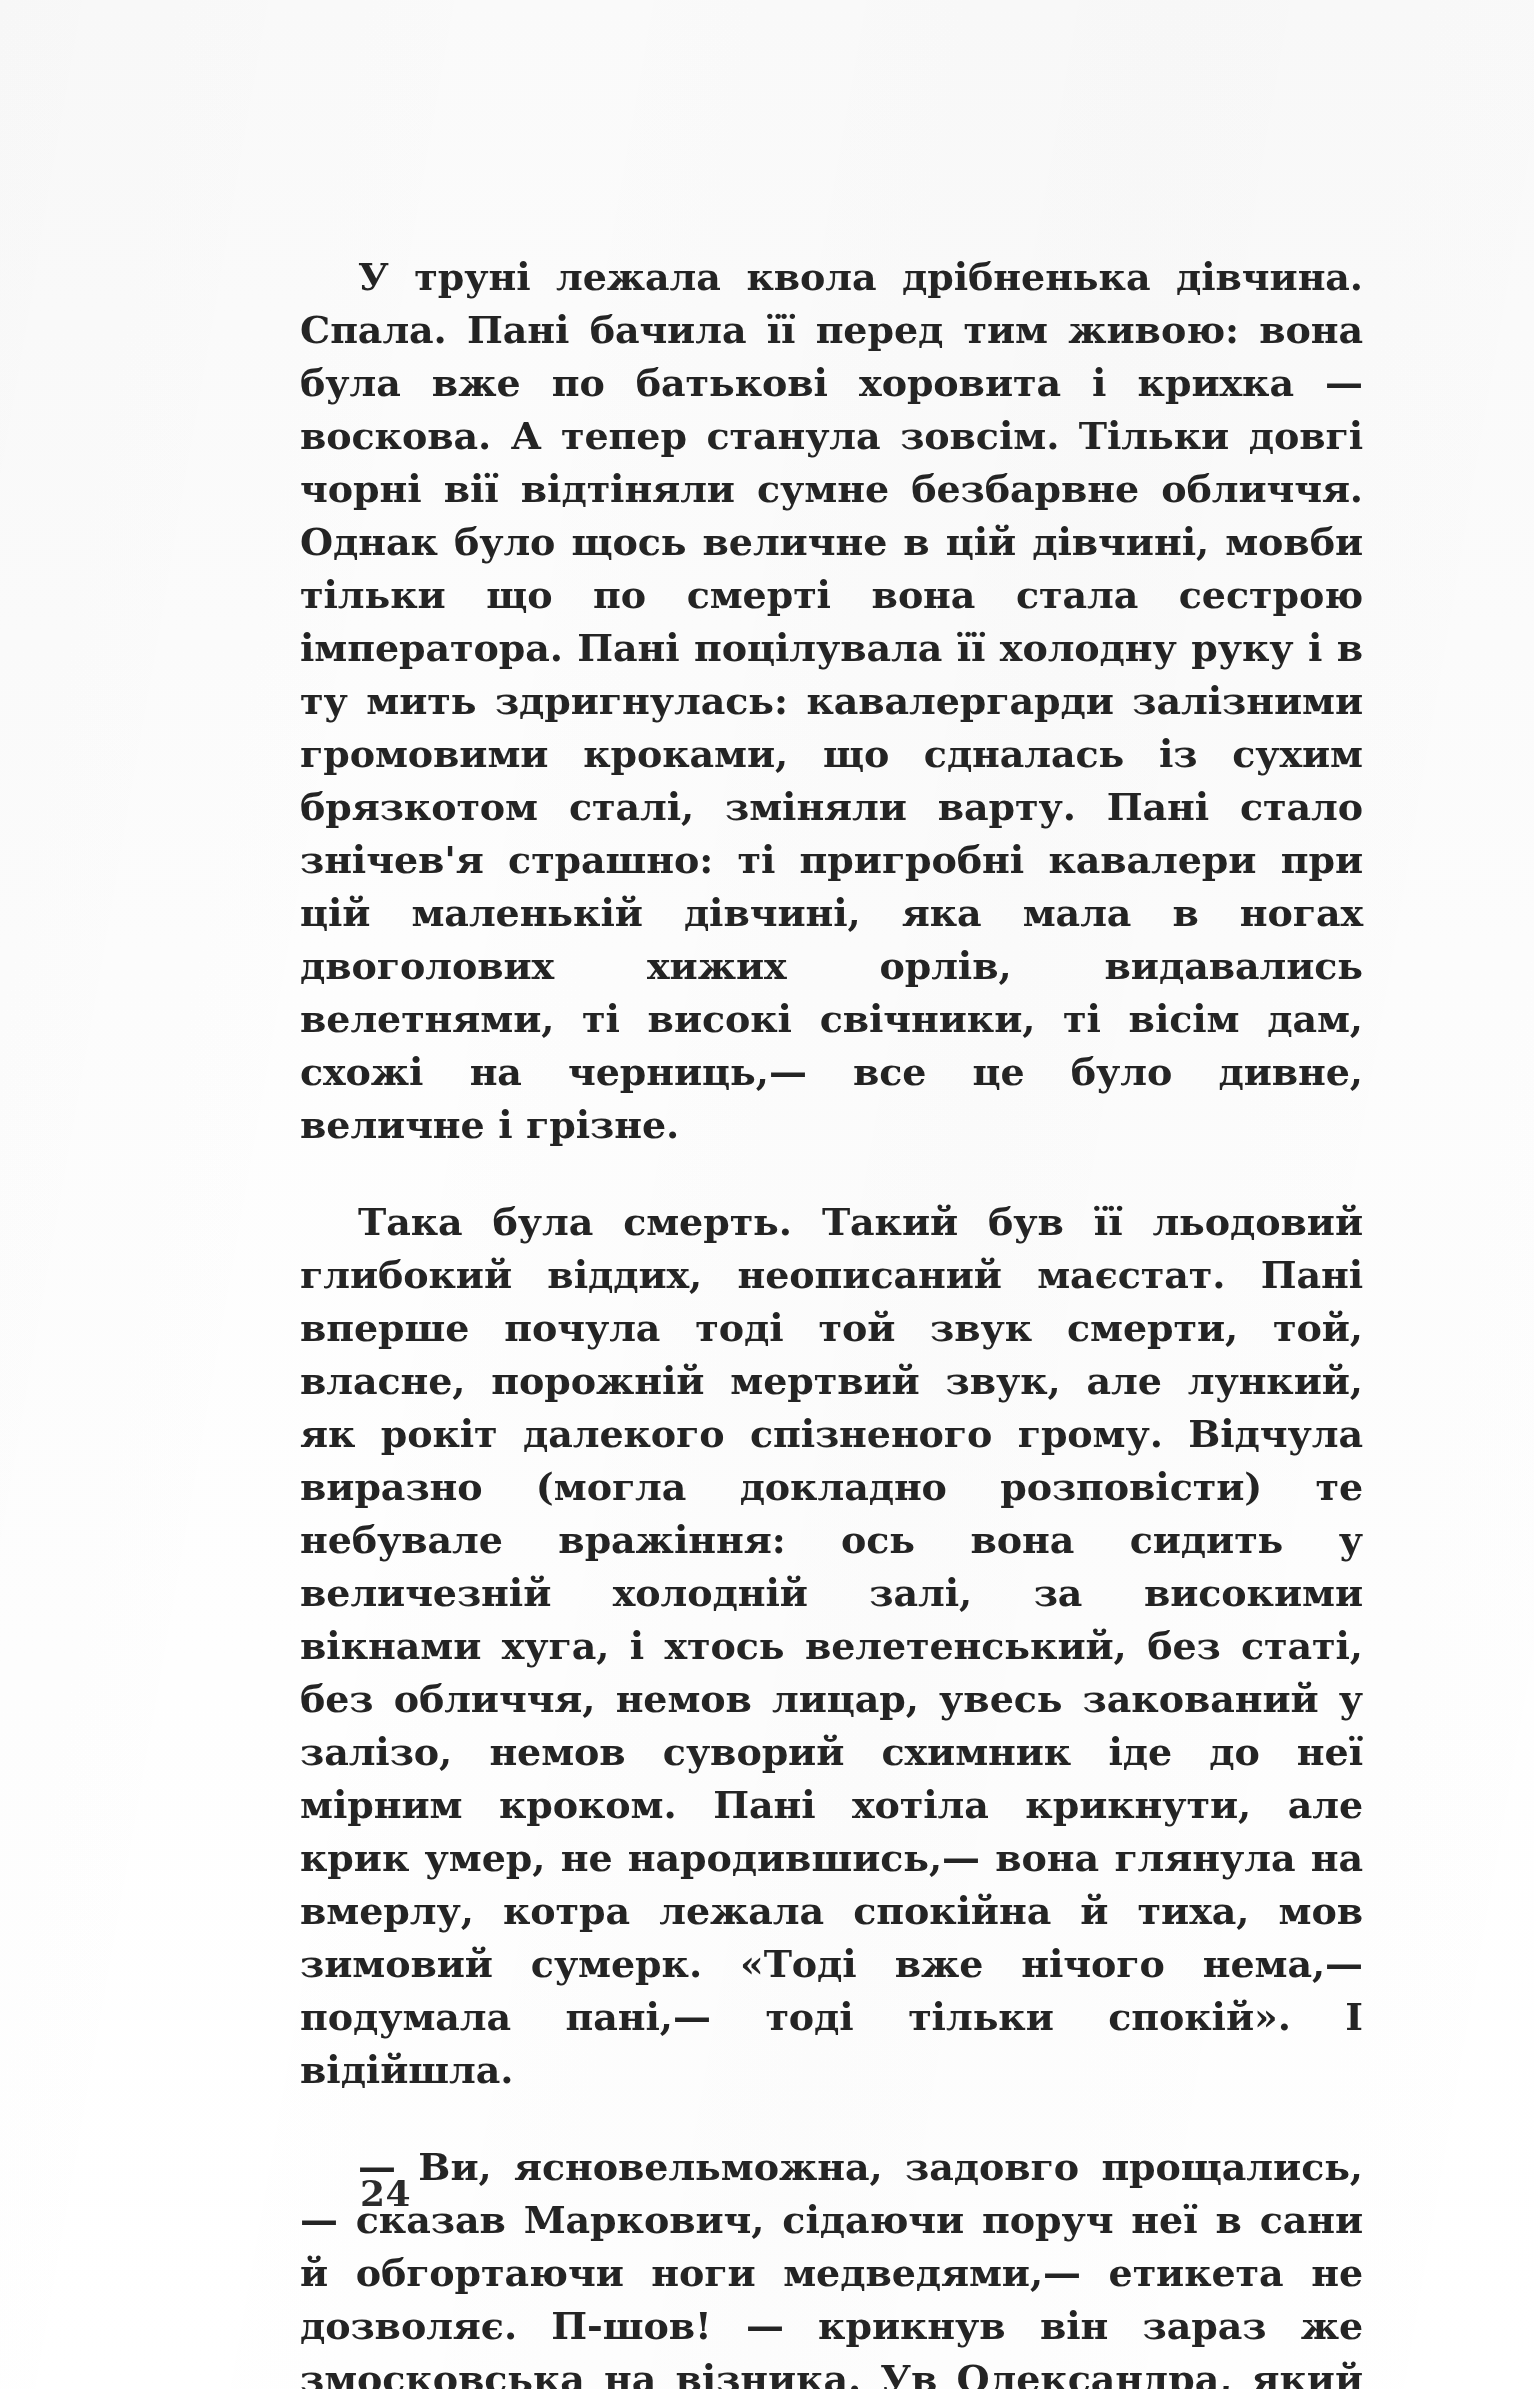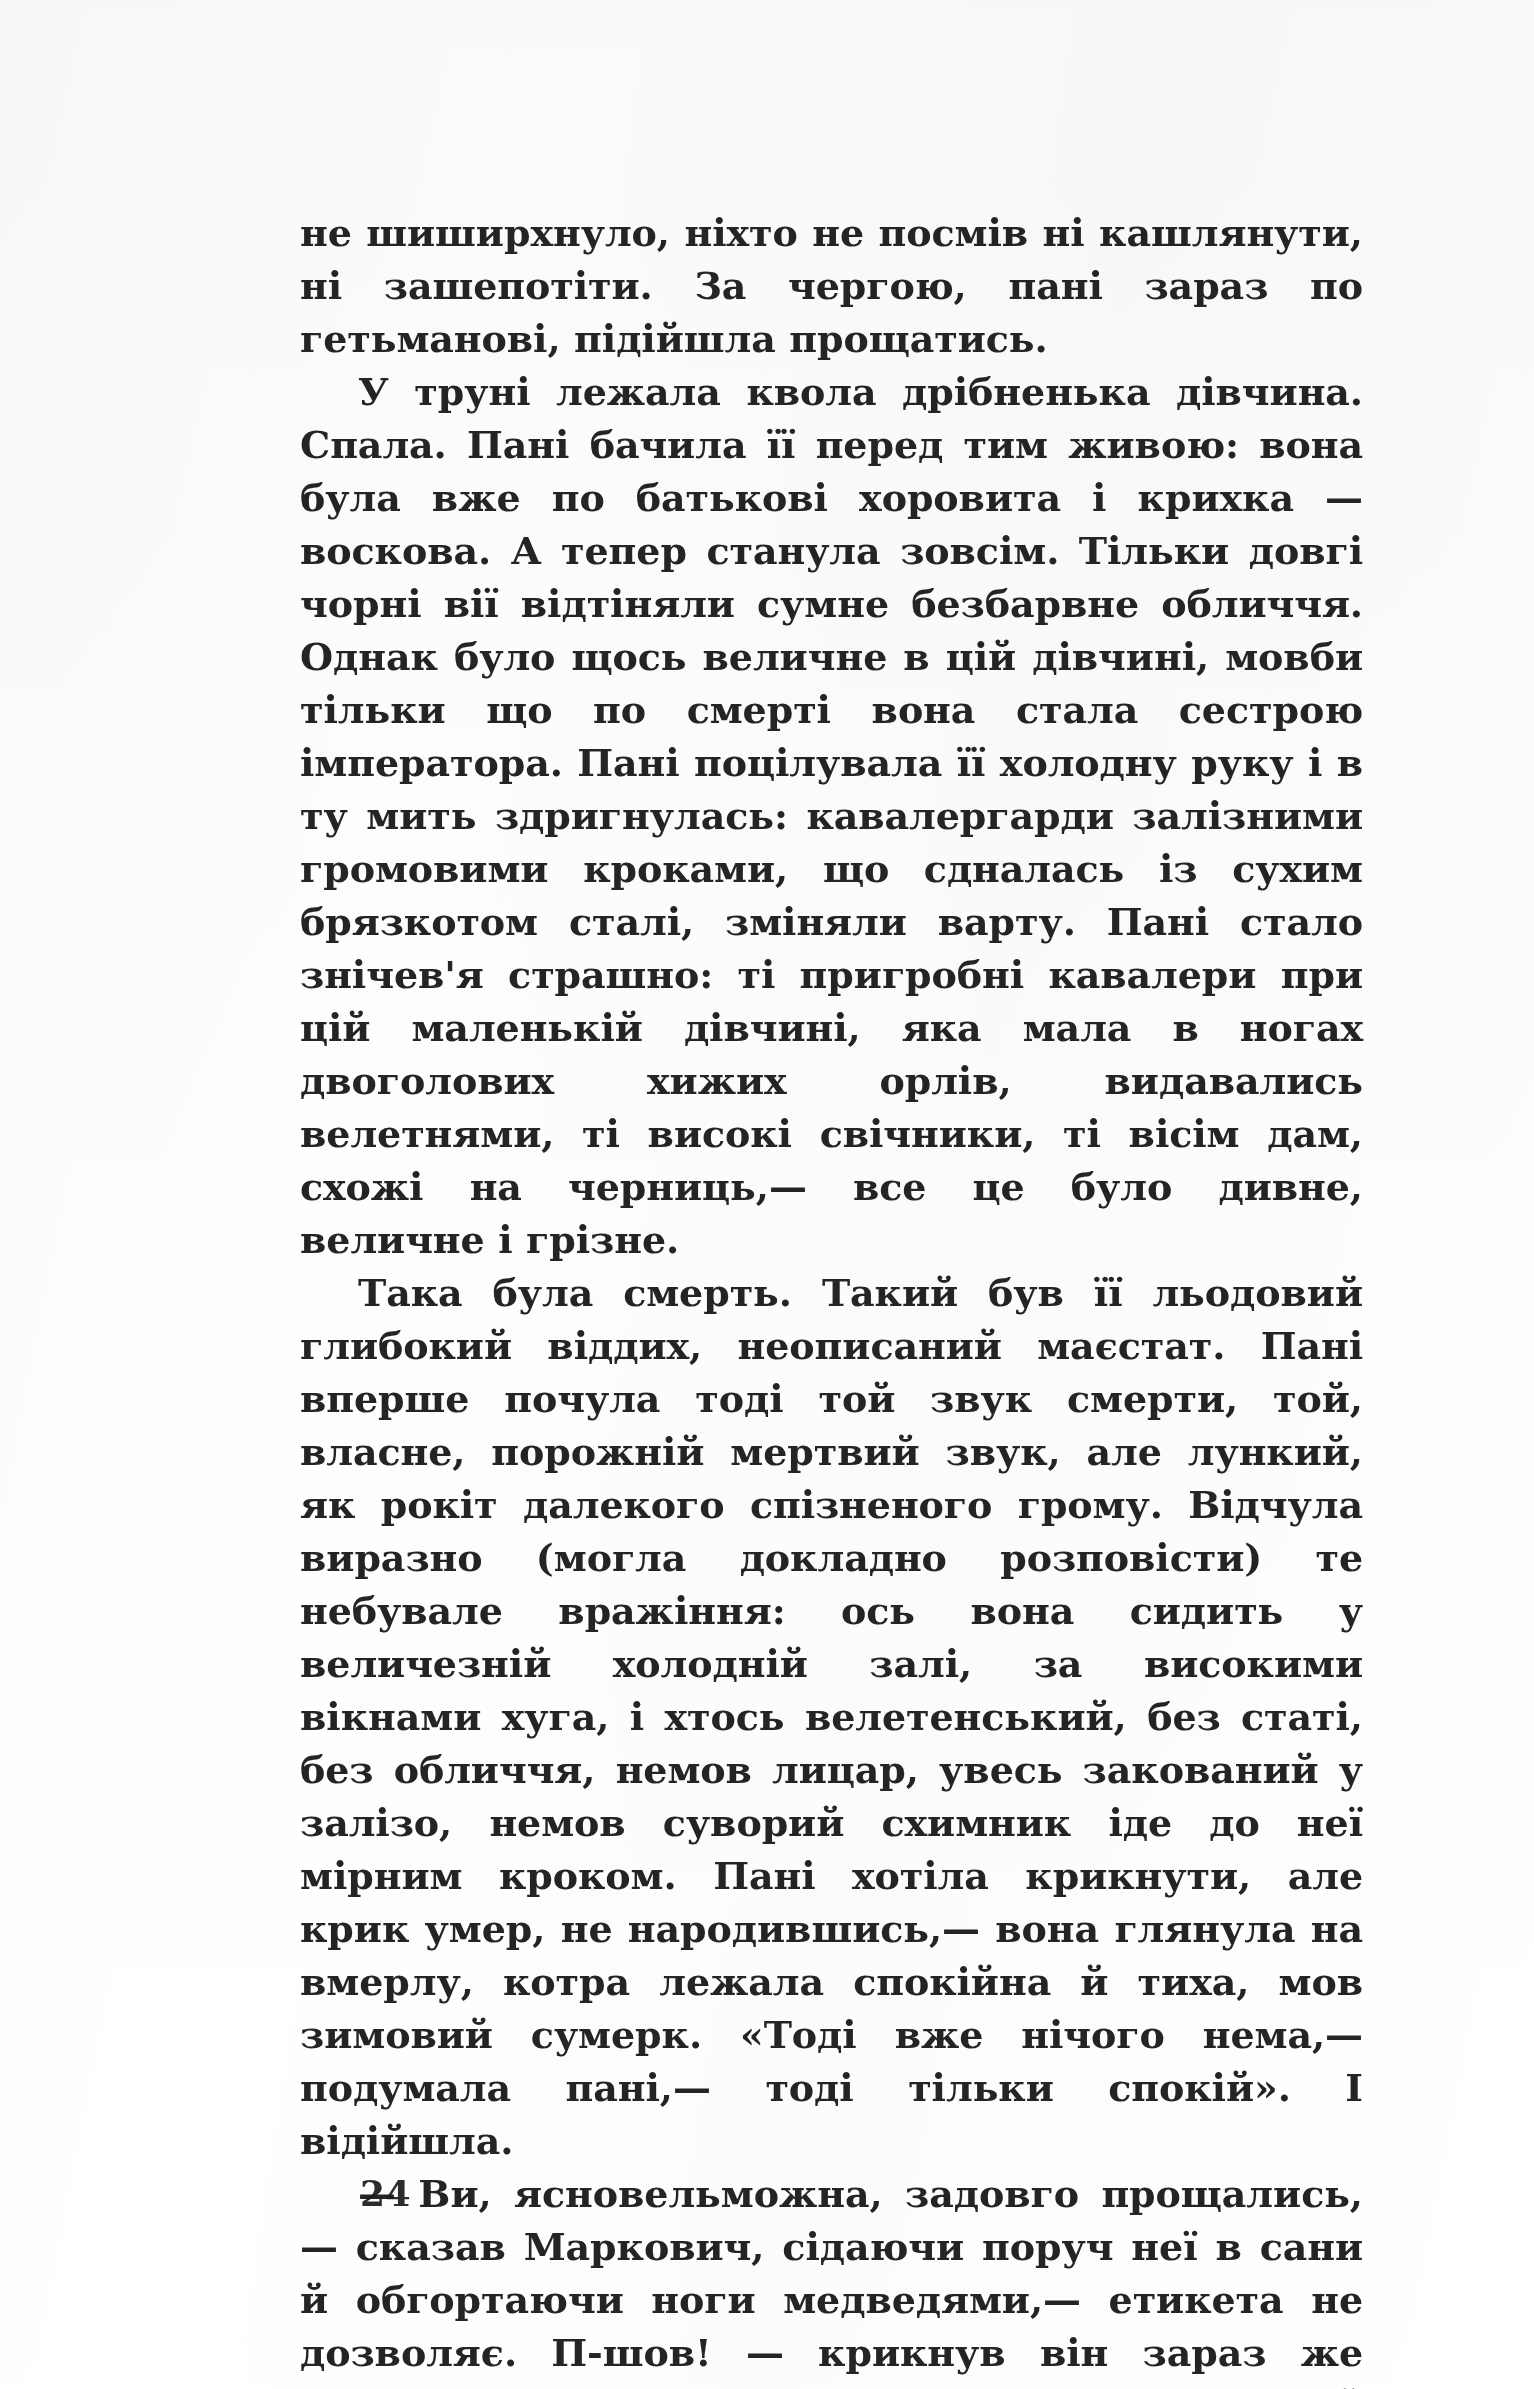--- a/index.html
+++ b/index.html
@@ -42,20 +42,21 @@
     word-spacing: 0.4px;
     -webkit-font-smoothing: none;
     text-rendering: optimizeLegibility;
     filter: contrast(1.08) saturate(0);
   }
   .para + .para {
     margin-top: 0;
   }
   .para.indent {
     text-indent: 58px;
+    margin-top: 44px;
   }
   
   .ink {
     display: block;
     opacity: 0.93;
   }
   .page-number {
     position: absolute;
     left: 360px;
     top: 2172px;
@@ -69,21 +70,20 @@
 </style>
 </head>
 <body>
 
 <div class="page">
 
   <div class="paper-texture"></div>
 
   <div class="text-column">
 
-    <p class="para ink">не шиширхнуло, ніхто не посмів ні кашлянути, ні зашепотіти. За чергою, пані зараз по гетьманові, підійшла прощатись.</p>
 
     <p class="para indent ink">У труні лежала квола дрібненька дівчина. Спала. Пані бачила її перед тим живою: вона була вже по батькові хоровита і крихка — воскова. А тепер станула зовсім. Тільки довгі чорні вії відтіняли сумне безбарвне обличчя. Однак було щось величне в цій дівчині, мовби тільки що по смерті вона стала сестрою імператора. Пані поцілувала її холодну руку і в ту мить здригнулась: кавалергарди залізними громовими кроками, що сдналась із сухим брязкотом сталі, зміняли варту. Пані стало знічев'я страшно: ті пригробні кавалери при цій маленькій дівчині, яка мала в ногах двоголових хижих орлів, видавались велетнями, ті високі свічники, ті вісім дам, схожі на черниць,— все це було дивне, величне і грізне.</p>
 
     <p class="para indent ink">Така була смерть. Такий був її льодовий глибокий віддих, неописаний маєстат. Пані вперше почула тоді той звук смерти, той, власне, порожній мертвий звук, але лункий, як рокіт далекого спізненого грому. Відчула виразно (могла докладно розповісти) те небувале вражіння: ось вона сидить у величезній холодній залі, за високими вікнами хуга, і хтось велетенський, без статі, без обличчя, немов лицар, увесь закований у залізо, немов суворий схимник іде до неї мірним кроком. Пані хотіла крикнути, але крик умер, не народившись,— вона глянула на вмерлу, котра лежала спокійна й тиха, мов зимовий сумерк. «Тоді вже нічого нема,— подумала пані,— тоді тільки спокій». І відійшла.</p>
 
     <p class="para indent ink">— Ви, ясновельможна, задовго прощались,— сказав Маркович, сідаючи поруч неї в сани й обгортаючи ноги медведями,— етикета не дозволяє. П-шов! — крикнув він зараз же змосковська на візника. Ув Олександра, який сидів поруч візника, були добре засніжені вуса.</p>
 
   </div>
 
   <div class="page-number">24</div>

